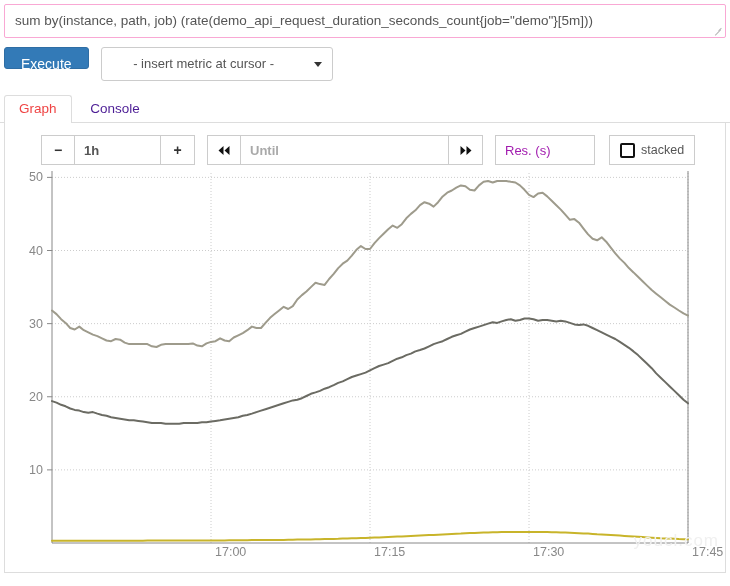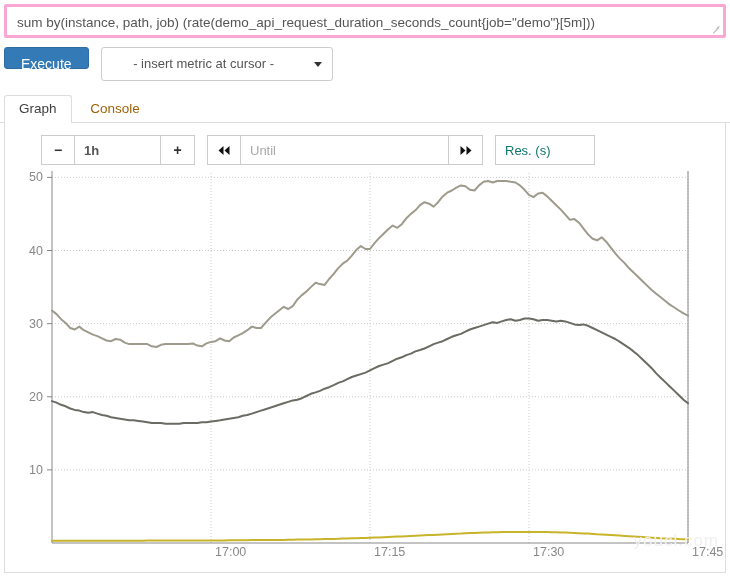--- a/index.html
+++ b/index.html
@@ -19,21 +19,21 @@
 
   
   .query-row {
     padding: 4px 4px 0 4px;
   }
   .query-box {
     position: relative;
     box-sizing: border-box;
     width: 722px;
     height: 34px;
-    border: 3px solid #f9a8d4;
+    border: 1px solid #f9a8d4;
     border-radius: 2px;
     background: #ffffff;
   }
   .query-text {
     position: absolute;
     left: 10px;
     top: 8px;
     font-size: 13.5px;
     color: #555555;
     white-space: nowrap;
@@ -121,29 +121,29 @@
     display: inline-block;
     box-sizing: border-box;
     padding: 5px 14px 6px 14px;
     font-size: 13.5px;
     line-height: 16px;
     cursor: pointer;
     position: relative;
     top: 0;
   }
   .tab.active {
-    color: #404040;
+    color: #ef4444;
     background: #ffffff;
     border: 1px solid #dddddd;
     border-bottom-color: #ffffff;
     border-radius: 3px 3px 0 0;
     margin-bottom: -1px;
   }
   .tab.inactive {
-    color: #a16207;
+    color: #4c1d95;
     border: 1px solid transparent;
     text-align: center;
   }
 
   
   .graph-panel {
     box-sizing: border-box;
     margin: 0 4px;
     border: 1px solid #dddddd;
     border-top: none;
@@ -184,32 +184,33 @@
     padding-left: 9px;
     cursor: text;
     font-weight: bold;
   }
   .until-input {
     width: 208px;
     justify-content: flex-start;
     padding-left: 9px;
     color: #a9a9a9;
     cursor: text;
+    font-weight: bold;
   }
   .res-input {
     box-sizing: border-box;
     margin-left: 12px;
     width: 100px;
     height: 30px;
     border: 1px solid #cccccc;
     background: #ffffff;
     display: flex;
     align-items: center;
     padding-left: 9px;
-    color: #0f766e;
+    color: #a21caf;
     font-size: 13px;
     cursor: text;
   }
   .stacked-box {
     box-sizing: border-box;
     margin-left: 14px;
     height: 30px;
     padding: 0 10px;
     border: 1px solid #cccccc;
     background: #ffffff;
@@ -294,20 +295,24 @@
       <div class="ctl until-input sep-left" title="Until">Until</div>
       <div class="ctl btn sep-left">
         <svg width="14" height="11" viewBox="0 0 14 11" aria-hidden="true">
             <path d="M1.5 1 L6.5 5.5 L1.5 10 Z M7.5 1 L12.5 5.5 L7.5 10 Z" fill="#111"></path>
           </svg>
       </div>
     </div>
 
     <div class="res-input">Res. (s)</div>
 
+    <div class="stacked-box">
+      <span class="cb-glyph"></span>
+      <span>stacked</span>
+    </div>
   </div>
 
   <div class="plot-wrap">
     <svg class="plot-svg" id="plot" width="728" height="402" viewBox="0 0 728 402">
         <line x1="47" y1="298.87747035573125" x2="683" y2="298.87747035573125" stroke="#cccccc" stroke-width="1" stroke-dasharray="1,2"></line>
         <line x1="42" y1="298.87747035573125" x2="47" y2="298.87747035573125" stroke="#888888" stroke-width="1"></line>
         <text x="38" y="302.87747035573125" fill="#888888" font-size="12.5" text-anchor="end" font-family="&quot;Liberation Sans&quot;, sans-serif">10</text>
         <line x1="47" y1="225.75494071146244" x2="683" y2="225.75494071146244" stroke="#cccccc" stroke-width="1" stroke-dasharray="1,2"></line>
         <line x1="42" y1="225.75494071146244" x2="47" y2="225.75494071146244" stroke="#888888" stroke-width="1"></line>
         <text x="38" y="229.75494071146244" fill="#888888" font-size="12.5" text-anchor="end" font-family="&quot;Liberation Sans&quot;, sans-serif">20</text>

